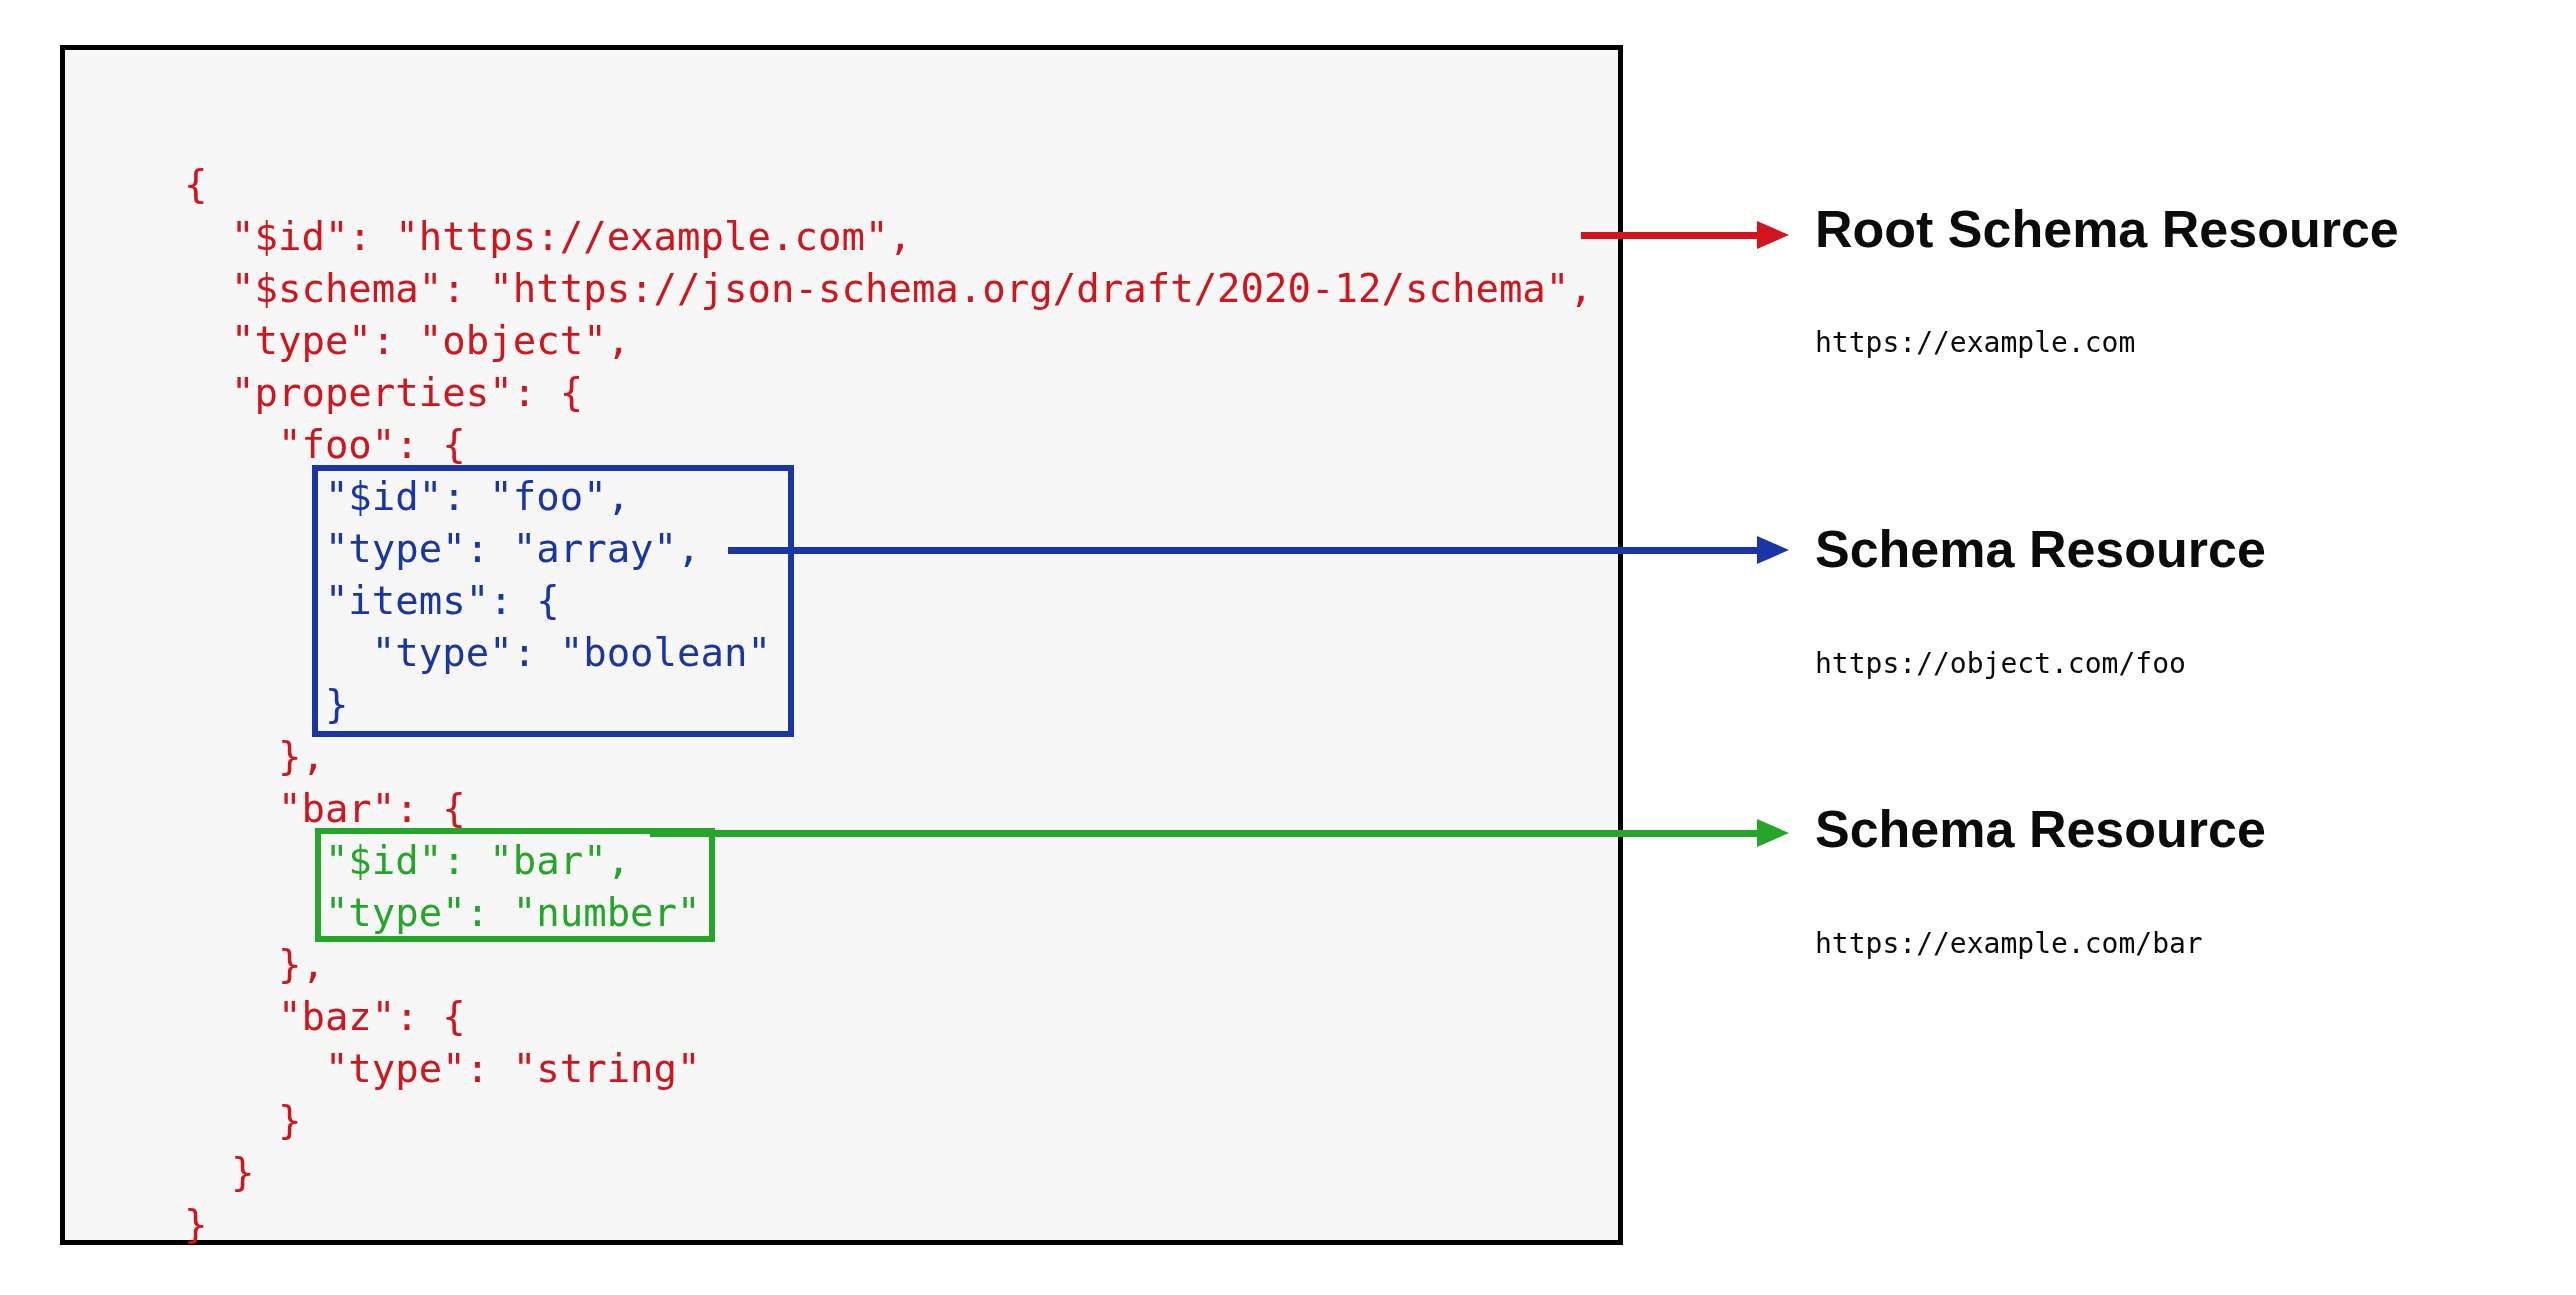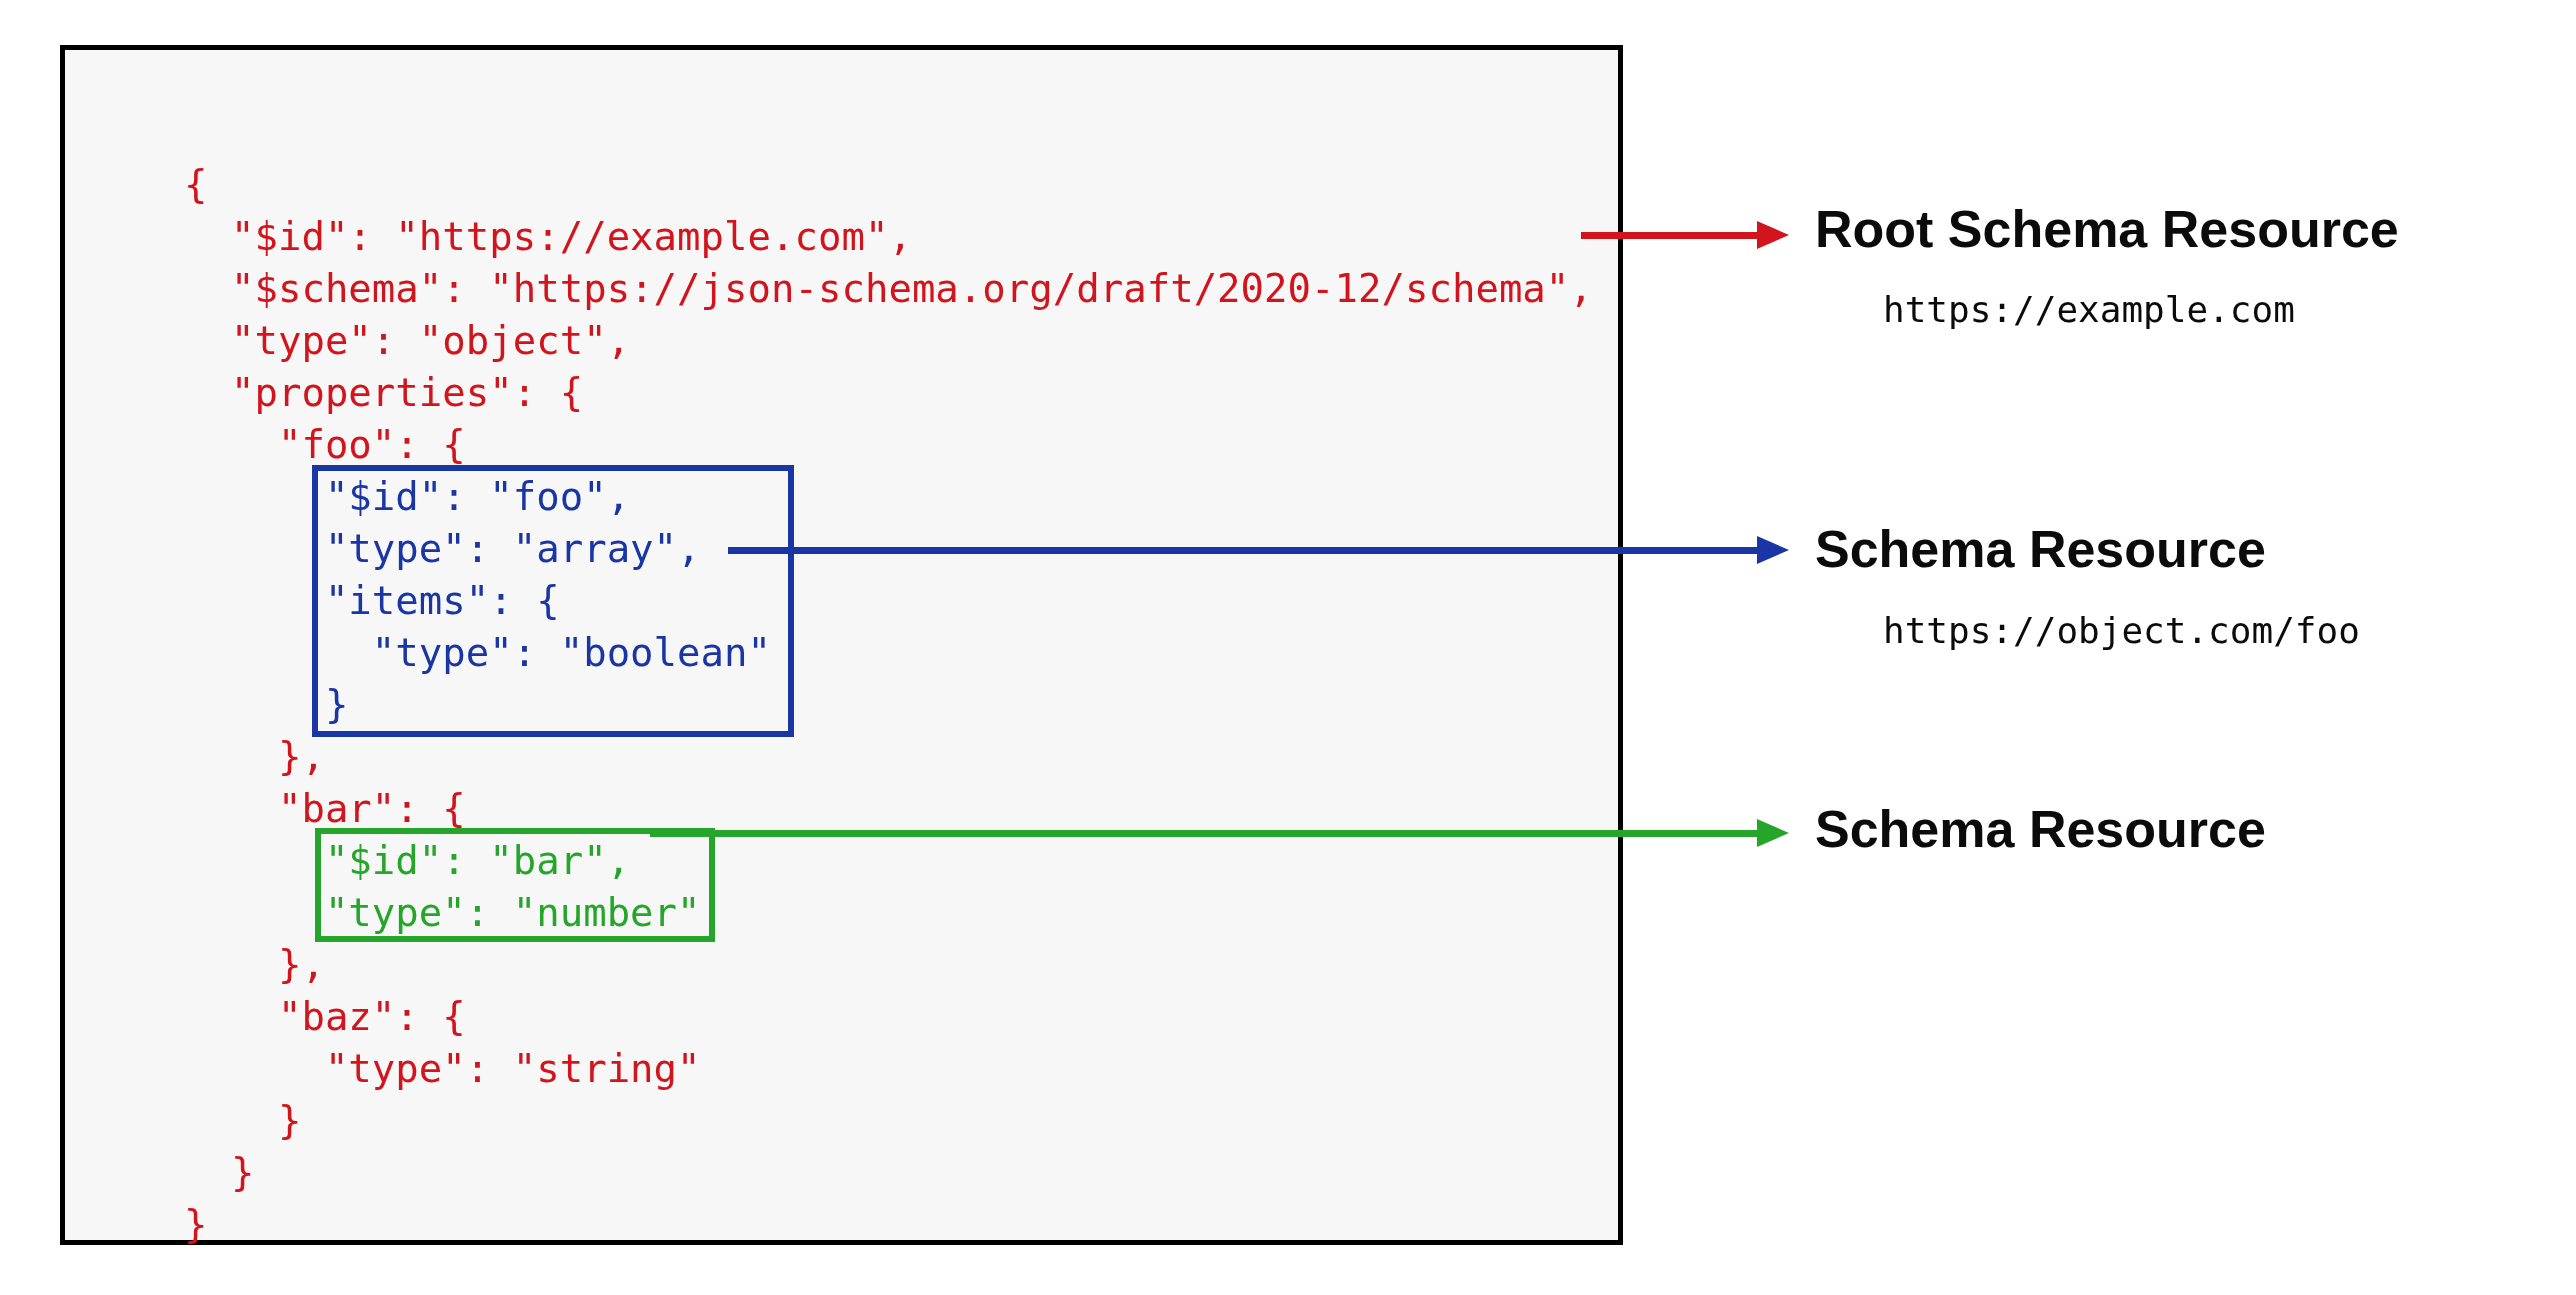--- a/index.html
+++ b/index.html
@@ -71,25 +71,26 @@
   
   .label-title{
     position:absolute;left:1815px;
     font-family:"Liberation Sans", sans-serif;
     font-weight:700;
     font-size:52px;line-height:52px;
     color:var(--ink);
     white-space:nowrap;
   }
   .label-url{
-    position:absolute;left:1883px;
+    position:absolute;left:1815px;
     font-family:"DejaVu Sans Mono", monospace;
-    font-size:36px;line-height:43px;
+    font-size:28px;line-height:43px;
     color:var(--ink);
     white-space:nowrap;
+    margin-top:33px;
   }
   .t-root{top:203px;}
   .u-root{top:288px;}
   .t-foo{top:523px;}
   .u-foo{top:609px;}
   .t-bar{top:803px;}
   .u-bar{top:889px;}
 </style>
 </head>
 <body>
@@ -111,15 +112,16 @@
   <div class="connector line-green"></div>
   <div class="arrowhead head-green"></div>
 
   <div class="label-title t-root">Root Schema Resource</div>
   <div class="label-url u-root">https://example.com</div>
 
   <div class="label-title t-foo">Schema Resource</div>
   <div class="label-url u-foo">https://object.com/foo</div>
 
   <div class="label-title t-bar">Schema Resource</div>
+  <div class="label-url u-bar">https://example.com/bar</div>
 
 </div>
 
 
 </body></html>

